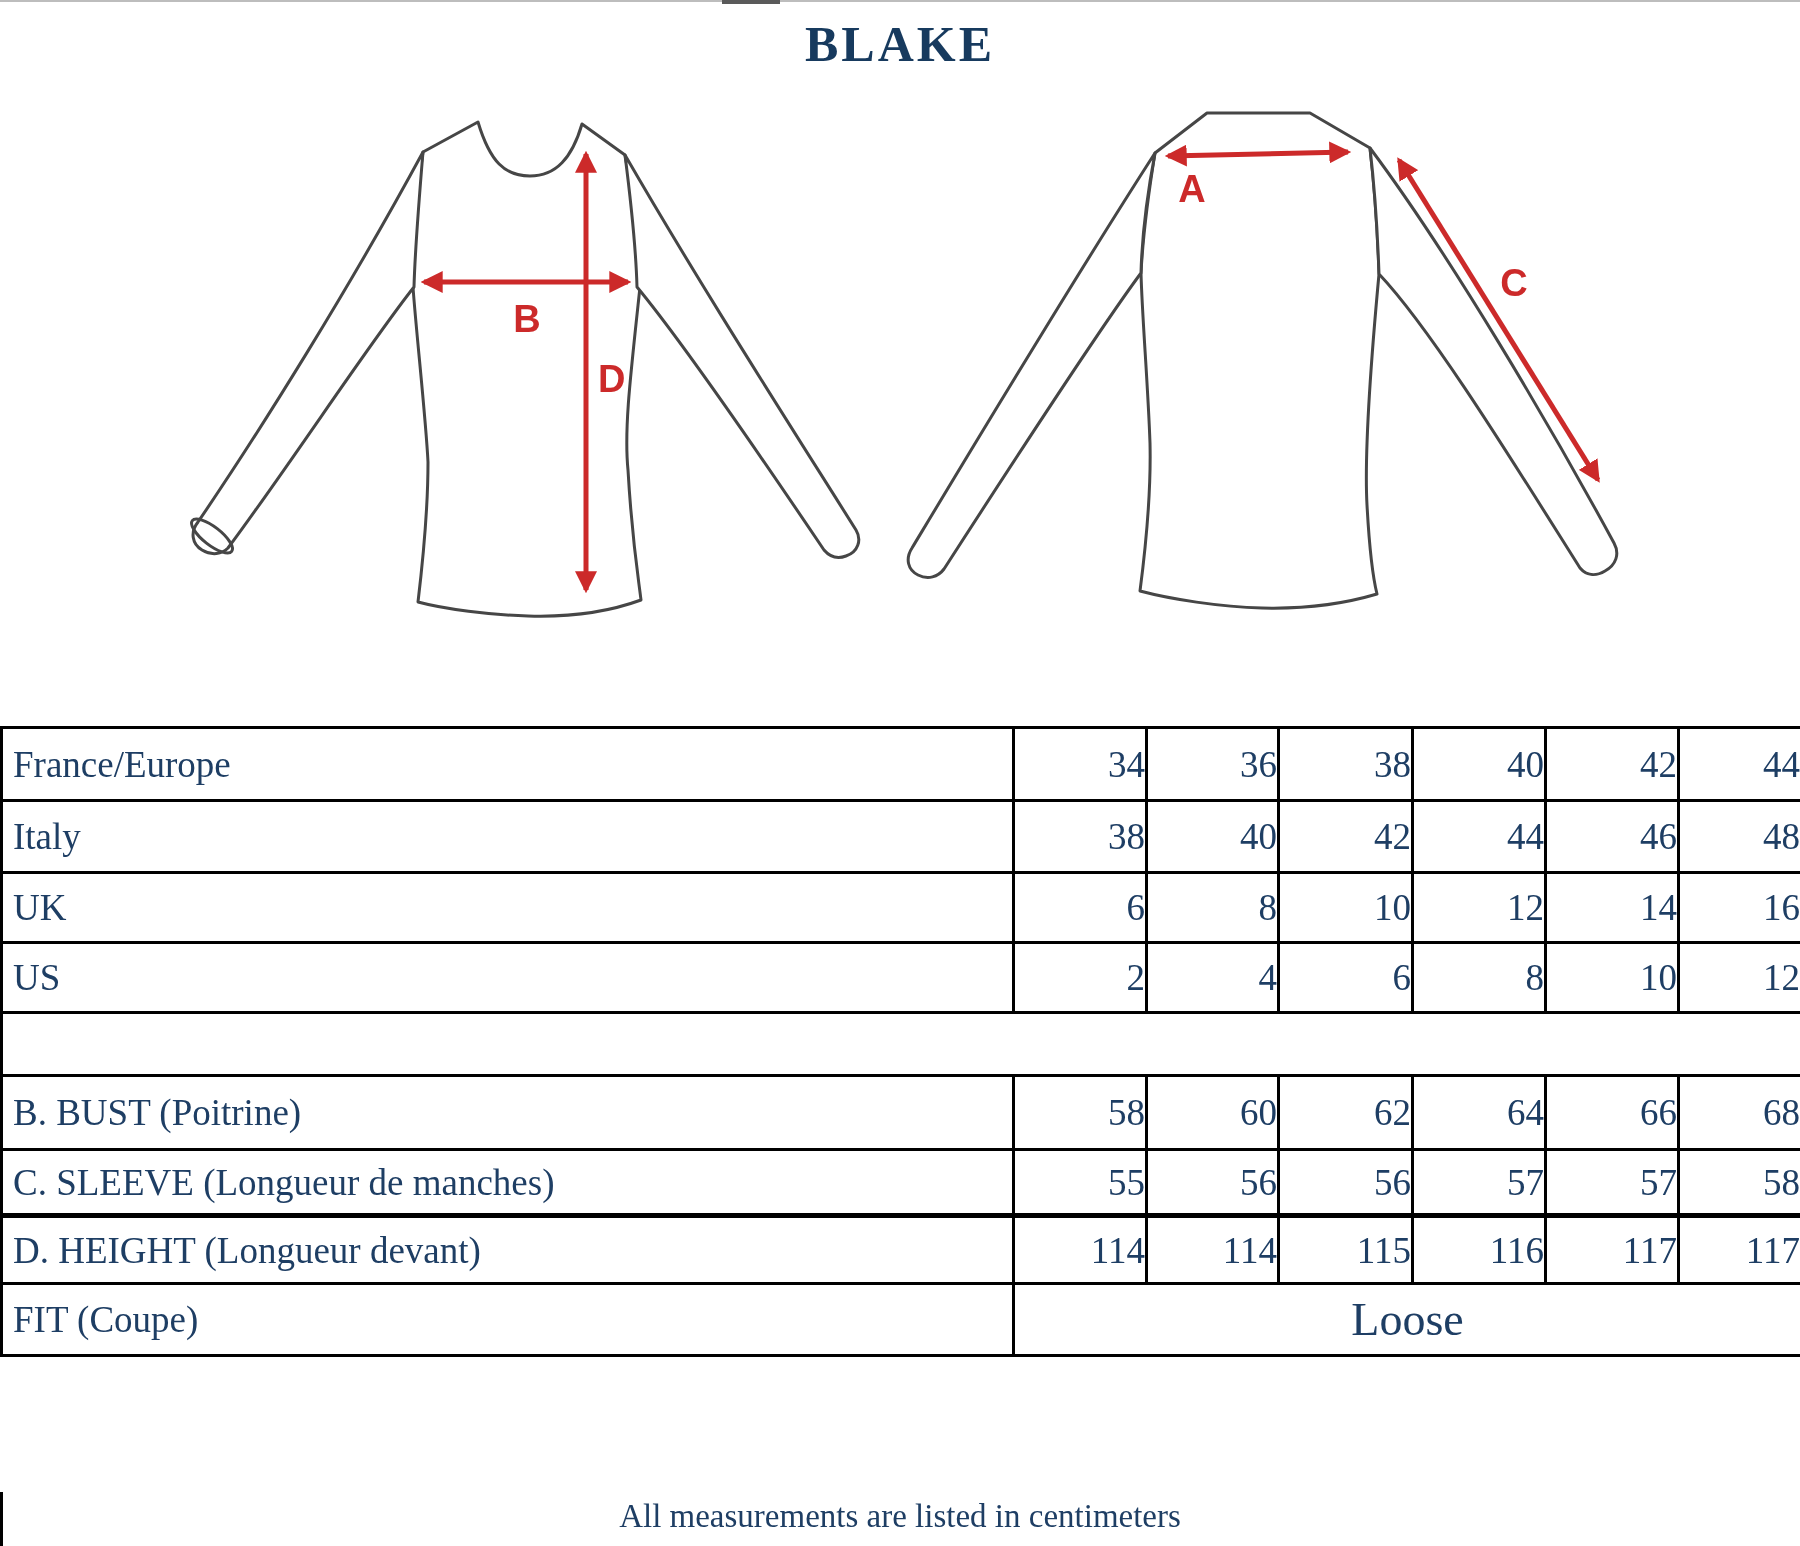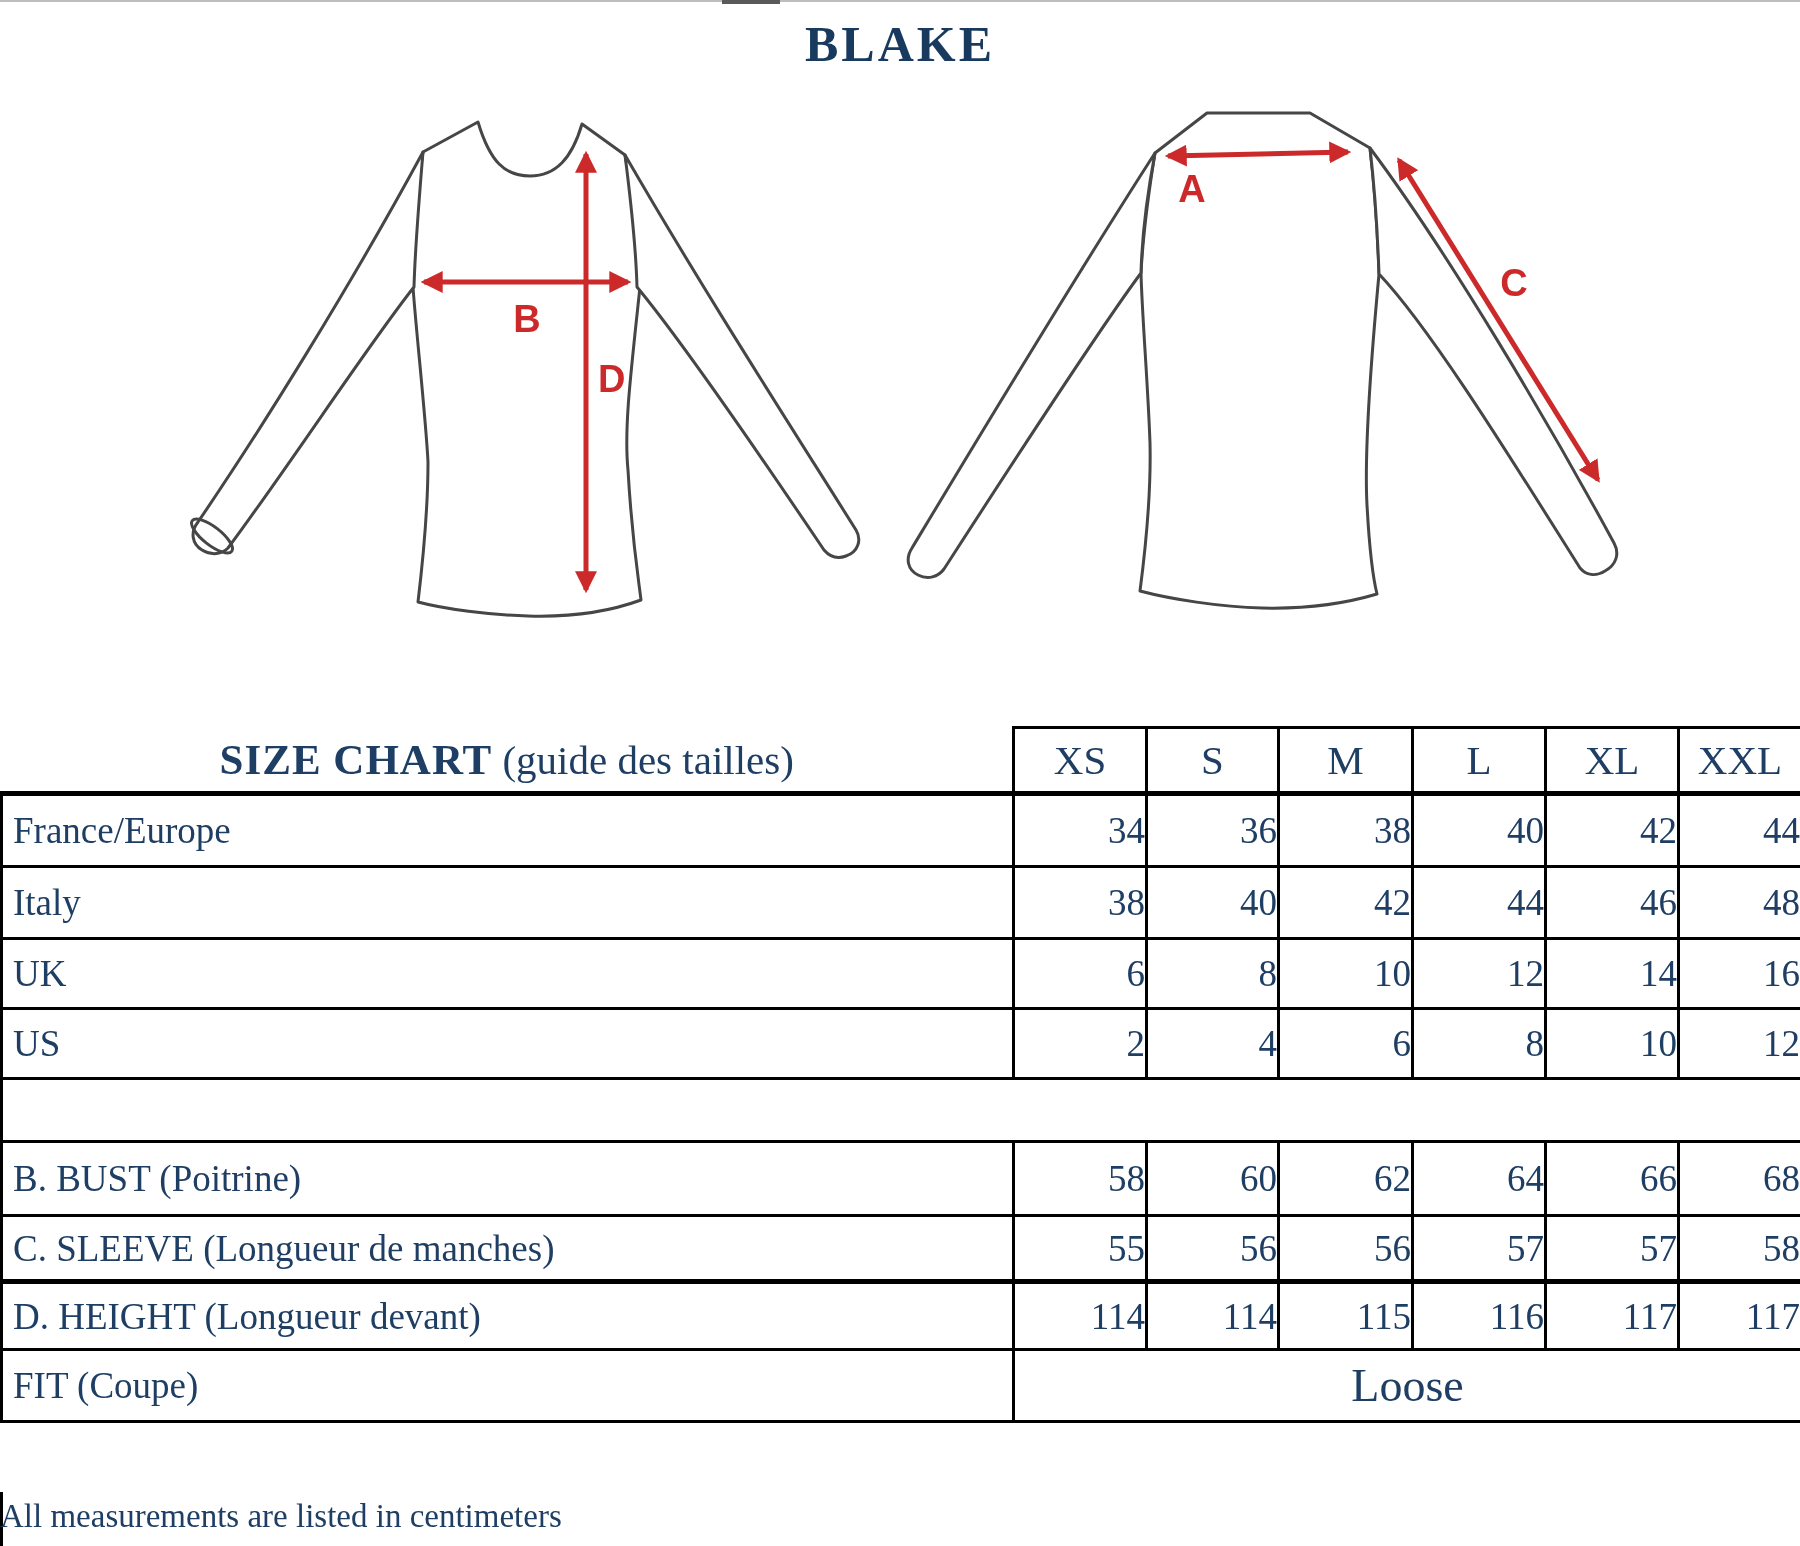--- a/index.html
+++ b/index.html
@@ -33,21 +33,21 @@
   #chart td.hdr-label{border-top:none;border-left:none;font-size:36px;}
   #chart td.hdr-label .big{font-weight:bold;font-size:43px;letter-spacing:1px;}
   #chart tr.r-sp td{border-left-width:3px;}
   #chart tr.r-a td{border-top-width:5px;}
   #chart tr.r-d td{border-top-width:5px;}
   #chart td.fit-val{text-align:center;font-size:46px;}
   .r-hdr{height:66px}.r-fr{height:73px}.r-it{height:72px}.r-uk{height:70px}.r-us{height:70px}
   .r-sp{height:63px}.r-a{height:72px}.r-b{height:74px}.r-c{height:66px}.r-d{height:68px}.r-fit{height:72px}
 
   #footer{
-    position:absolute;left:0;top:1498px;width:1800px;text-align:left;
+    position:absolute;left:0;top:1498px;width:1800px;text-align:center;
     font-size:33px;color:#1e3e64;
   }
 </style>
 </head>
 <body>
 
 <div id="page">
 
   <div id="top-edge"></div>
   <div id="top-edge-dark"></div>
@@ -151,32 +151,20 @@
     <colgroup>
       <col style="width:1012px">
         <col style="width:133px">
         <col style="width:132px">
       <col style="width:134px">
         <col style="width:133px">
         <col style="width:133px">
         <col style="width:123px">
     </colgroup>
     <tbody>
-      <tr class="r-hdr">
-        <td class="hdr-label" style="text-align:center">
-          <span class="big">SIZE CHART</span>
-          <span>(guide des tailles)</span>
-        </td>
-        <td class="val">XS</td>
-        <td class="val">S</td>
-        <td class="val">M</td>
-        <td class="val">L</td>
-        <td class="val">XL</td>
-        <td class="val">XXL</td>
-      </tr>
 
       <tr class="r-fr">
         <td class="lbl">France/Europe</td>
         <td class="val">34</td>
         <td class="val">36</td>
         <td class="val">38</td>
         <td class="val">40</td>
         <td class="val">42</td>
         <td class="val">44</td>
       </tr>

